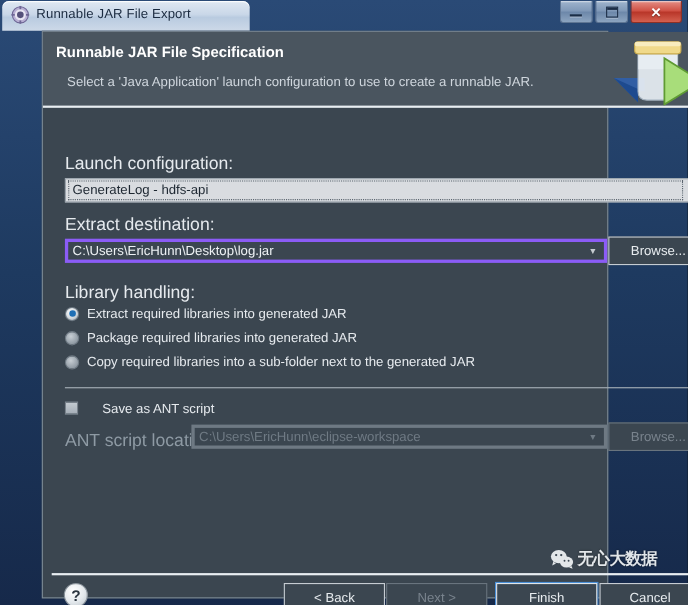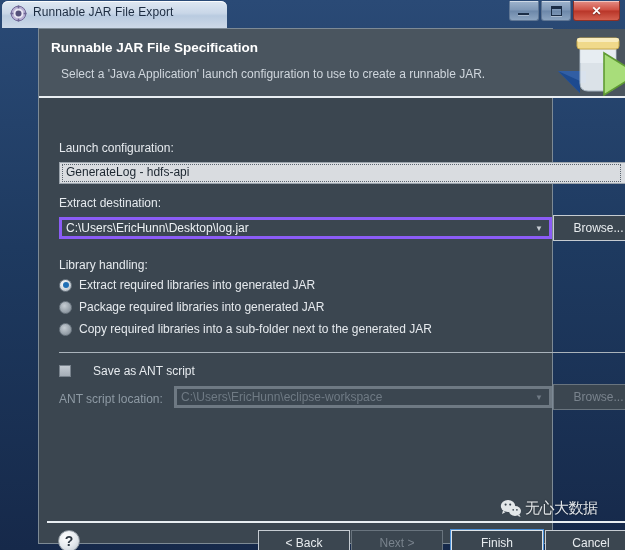--- a/index.html
+++ b/index.html
@@ -159,21 +159,21 @@
 
   
   .form {
     position: absolute;
     left: 0; top: 71px;
     width: 611px;
     bottom: 0;
   }
   .label {
     position: absolute;
-    font-size: 12px;
+    font-size: 16px;
     color: #e6eaee;
     white-space: nowrap;
   }
   .label.dim { color: #8e9aa4; }
 
   
   .combo-light {
     position: absolute;
     height: 22px;
     background: #d9dce0;
@@ -340,21 +340,21 @@
     left: 500px; top: 498px;
     display: flex;
     align-items: center;
     gap: 3px;
     opacity: .92;
     pointer-events: none;
   }
   .wm-logo { width: 22px; height: 20px; }
   .wm-text {
     font-size: 15px;
-    font-weight: normal;
+    font-weight: bold;
     color: #f2f5f7;
     letter-spacing: -.5px;
     text-shadow: 0 0 2px rgba(0,0,0,.6);
   }
 </style>
 </head>
 <body>
 
 <div class="window">
 

